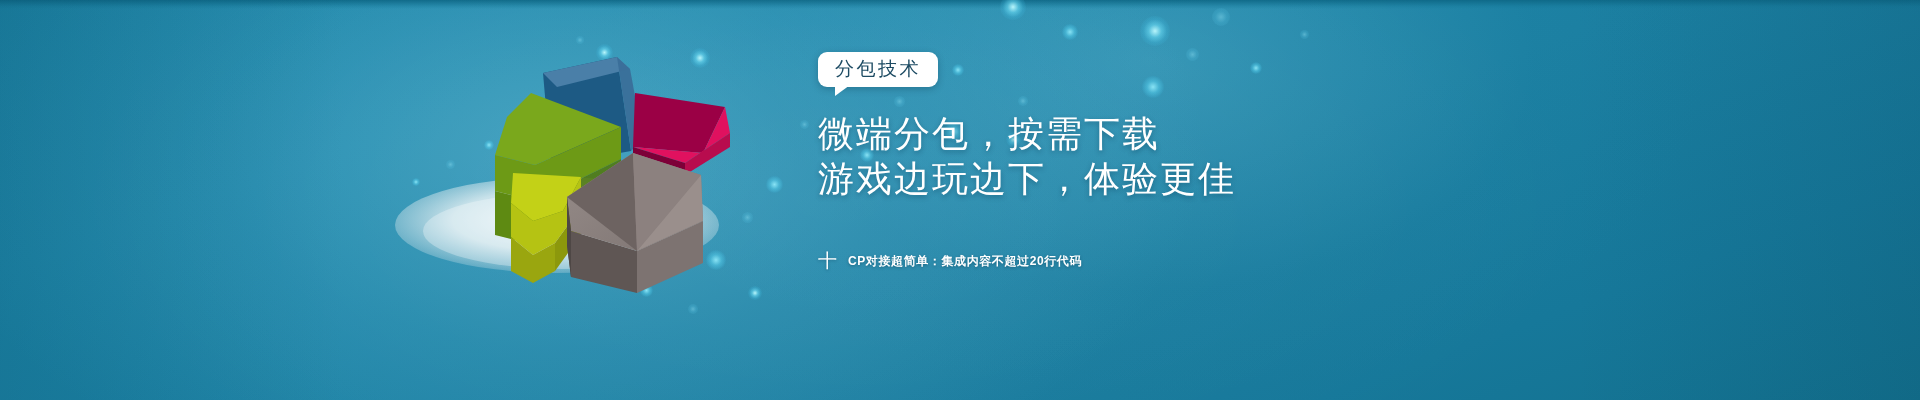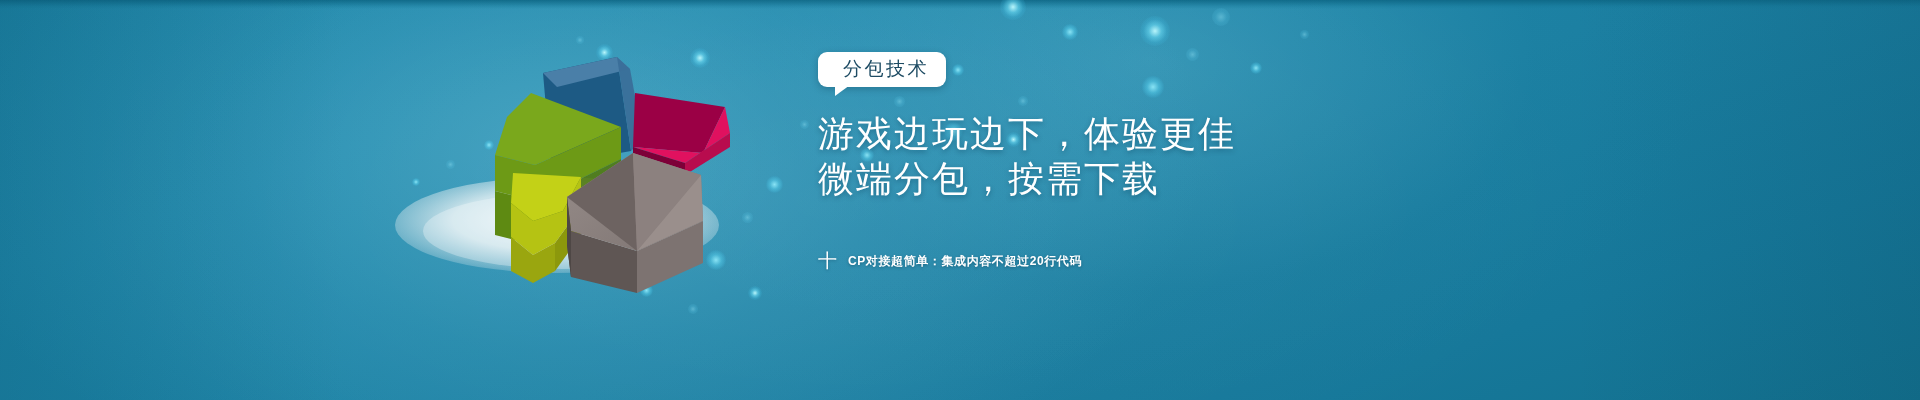--- a/index.html
+++ b/index.html
@@ -45,21 +45,21 @@
   
   #pie-chart { position:absolute; left:385px; top:25px; width:345px; height:265px; }
   #pie-chart svg { display:block; overflow:visible; }
 
   
   #copy { position:absolute; left:818px; top:52px; width:720px; }
 
   #badge {
     position:relative; display:inline-block;
     background:#ffffff; border-radius:9px;
-    padding:7px 17px 8px 25px;
+    padding:7px 17px 8px 17px;
     box-shadow:0 2px 7px rgba(0,40,60,0.28);
   }
   #badge .badge-text {
     font-size:19px; color:#1d4b63; letter-spacing:2.5px;
     line-height:1; white-space:nowrap; font-weight:400;
   }
   #badge:after {
     content:""; position:absolute; left:17px; bottom:-9px;
     width:0; height:0;
     border-left:0 solid transparent;
@@ -192,22 +192,22 @@
     </svg>
   </div>
 
   <div id="copy">
 
     <div id="badge">
       <span class="badge-text">分包技术</span>
     </div>
 
     <div id="headline">
+      <div class="headline-line">微端分包，按需下载</div>
       <div class="headline-line">游戏边玩边下，体验更佳</div>
-      <div class="headline-line">微端分包，按需下载</div>
     </div>
 
     <div id="caption">
       <span class="plus-glyph">十</span>
       <span class="caption-text">CP对接超简单：集成内容不超过20行代码</span>
     </div>
 
   </div>
 </div>
 

